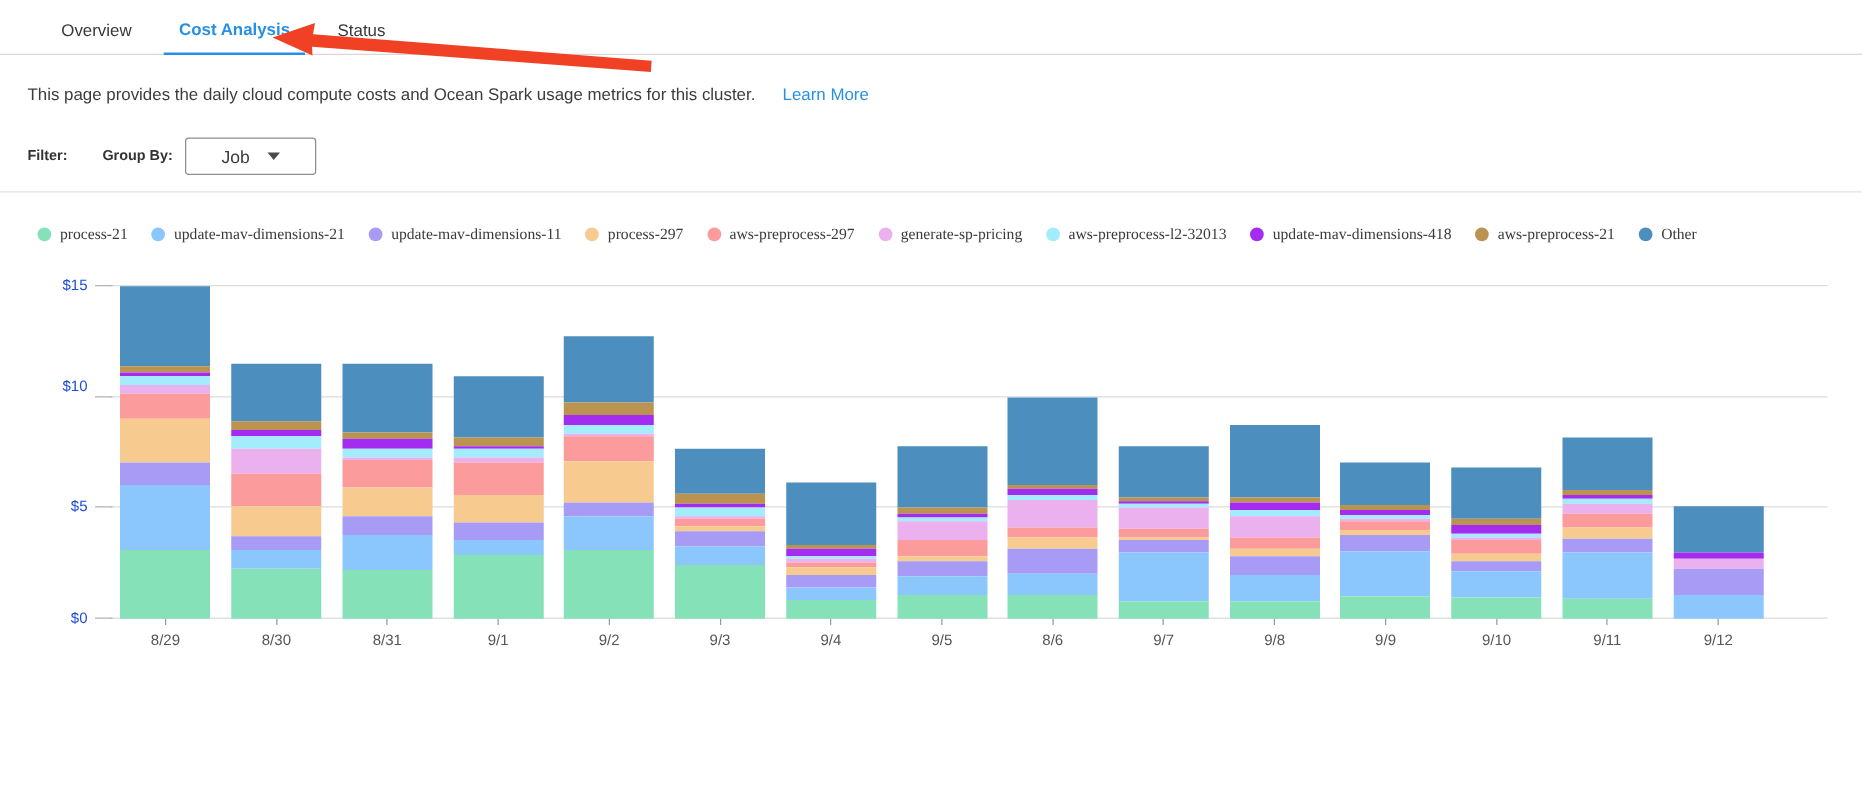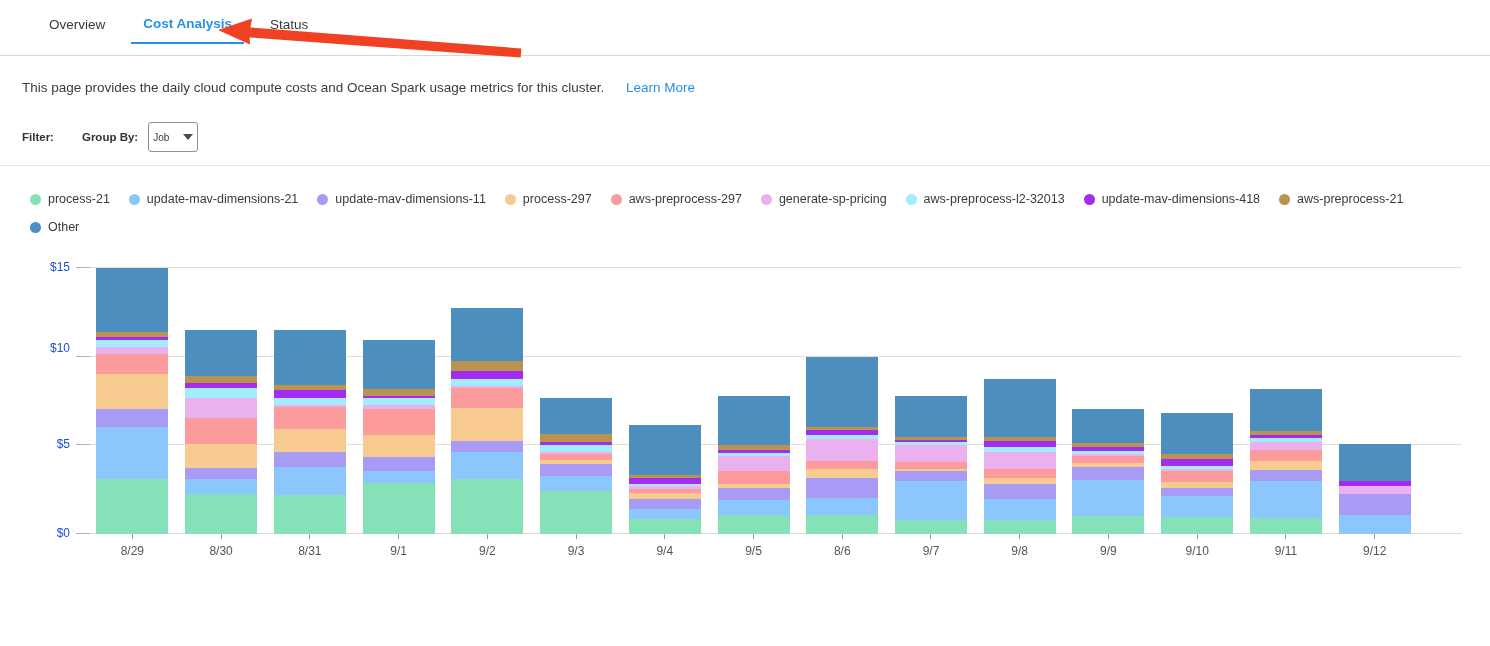--- a/index.html
+++ b/index.html
@@ -1,57 +1,57 @@
 <!DOCTYPE html>
 <html style="--accent: #2790E4;"><head>
 <meta charset="utf-8">
 <style>
   * { margin:0; padding:0; box-sizing:border-box; }
   html,body { background:#fff; }
   body { font-family:"Liberation Sans","DejaVu Sans",sans-serif; color:#3c3c3c; }
   .page { position:relative; width:1490px; height:646px; background:#fff; overflow:hidden; }
 
   
-  .tabbar { display:flex; align-items:flex-end; padding:8px 0 12px 37px; border-bottom:1px solid #d8d8d8; }
+  .tabbar { display:flex; align-items:flex-end; padding:8px 0 0 37px; border-bottom:1px solid #d8d8d8; }
   .tab { font-size:13.5px; color:#37383a; padding:8px 12px 11px; margin-right:14px; cursor:pointer; }
   .tab.active { color:var(--accent); border-bottom:2px solid var(--accent); margin-bottom:-1px; font-weight:bold; }
   .arrow-overlay { position:absolute; top:0; left:0; width:560px; height:72px; z-index:6; pointer-events:none; }
 
   
   .desc { margin:24px 0 0 22px; font-size:13.5px; color:#3c3c3c; }
   .desc a { color:var(--accent); text-decoration:none; margin-left:18px; cursor:pointer; }
 
   
   .filter-row { display:flex; align-items:center; margin:27px 0 0 22px; }
   .small-label { font-size:11.5px; font-weight:bold; color:#333; }
   .datebox { display:flex; align-items:center; gap:10px; margin-left:10px; height:30px;
              border:1px solid #8f8f8f; border-radius:3px; padding:0 10px; font-size:13.5px; color:#3b3b3b; cursor:pointer; }
   .groupby-label { margin-left:28px; }
   .selectbox { display:flex; align-items:center; gap:14px; margin-left:10px; height:30px;
-               border:1px solid #8f8f8f; border-radius:3px; padding:0 4px; font-size:10px; color:#3b3b3b; cursor:pointer; }
+               border:1px solid #8f8f8f; border-radius:3px; padding:0 28px; font-size:14px; color:#3b3b3b; cursor:pointer; }
   .caret-down { width:0; height:0; border-left:5px solid transparent; border-right:5px solid transparent; border-top:6px solid #4a4a4a; }
 
   
   .section-row { display:flex; justify-content:space-between; align-items:center; margin:30px 30px 0 22px; }
   .section-title { font-size:15.5px; font-weight:bold; color:#333; }
   .download { display:flex; align-items:center; gap:7px; color:var(--accent); font-size:13.5px; font-weight:bold; cursor:pointer; }
   .download .caret-down { border-top-color:var(--accent); border-left-width:4.5px; border-right-width:4.5px; border-top-width:5.5px; }
   .divider { border-top:1px solid #e3e3e3; margin-top:13px; }
 
   
   .metric-row { display:flex; align-items:center; margin:15px 0 0 22px; }
   .metric-group { display:flex; margin-left:12px; }
   .metric-btn { font-size:12.5px; font-weight:bold; color:#333; background:#fff; border:1px solid #cdcdcd;
                 padding:3px 11px 4px; margin-left:-1px; cursor:pointer; white-space:nowrap; }
   .metric-btn:first-child { margin-left:0; border-radius:3px 0 0 3px; }
   .metric-btn:last-child { border-radius:0 3px 3px 0; }
   .metric-btn.active { color:var(--accent); border:1px solid var(--accent); border-radius:3px; position:relative; z-index:1; }
 
   
-  .legend { display:flex; flex-wrap:wrap; align-items:center; gap:14px 19px; margin:26px 30px 0 30px; }
+  .legend { display:flex; flex-wrap:wrap; align-items:center; gap:14px 19px; margin:26px 30px 0 30px;font-family:Liberation Serif, serif; }
   .legend-item { display:flex; align-items:center; gap:7px; font-size:12.5px; color:#3a3a3a; cursor:pointer; }
   .legend-dot { width:11px; height:11px; border-radius:50%; flex:none; }
 
   
   .chart { position:relative; margin-top:12px; height:330px; }
   .plot { position:absolute; top:22px; left:88px; right:28px; height:266px; }
   .gridline { position:absolute; left:0; right:0; height:1px; background:#dcdcdc; }
   .gridline .stub { position:absolute; left:-12px; top:0; width:14px; height:1px; background:#b3b3b3; }
   .ylabel { position:absolute; left:-62px; width:44px; text-align:right; font-size:12px; color:#1d4ed8; }
   .bars { position:absolute; left:0; bottom:0; width:1331px; height:100%; display:flex; align-items:flex-end; z-index:2; }

